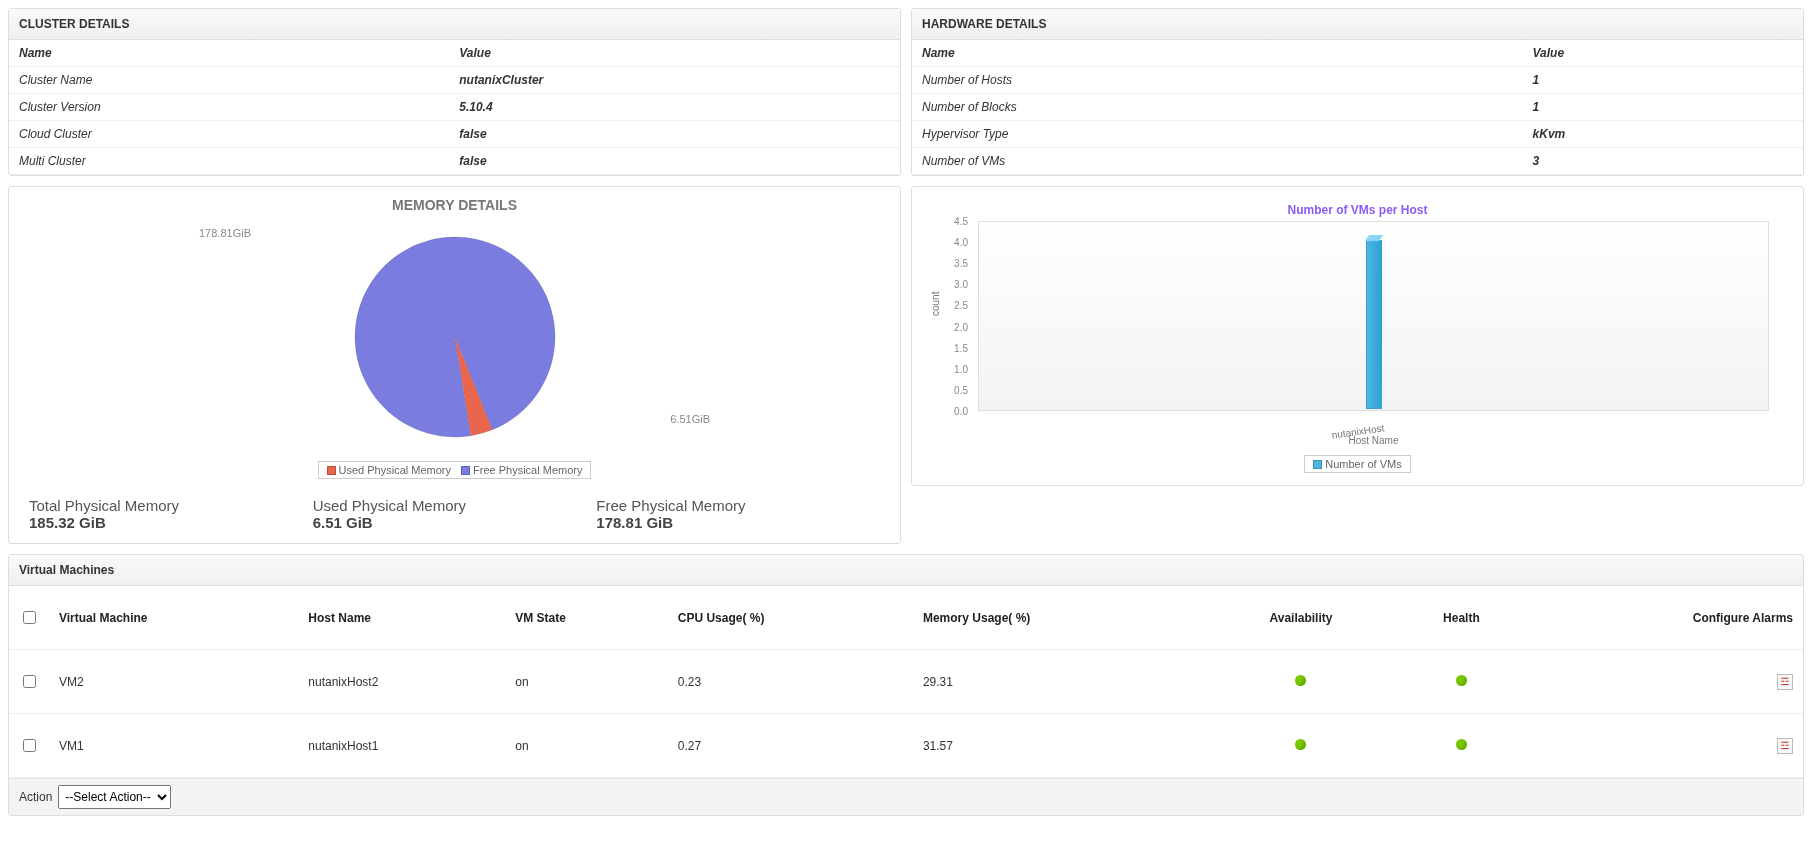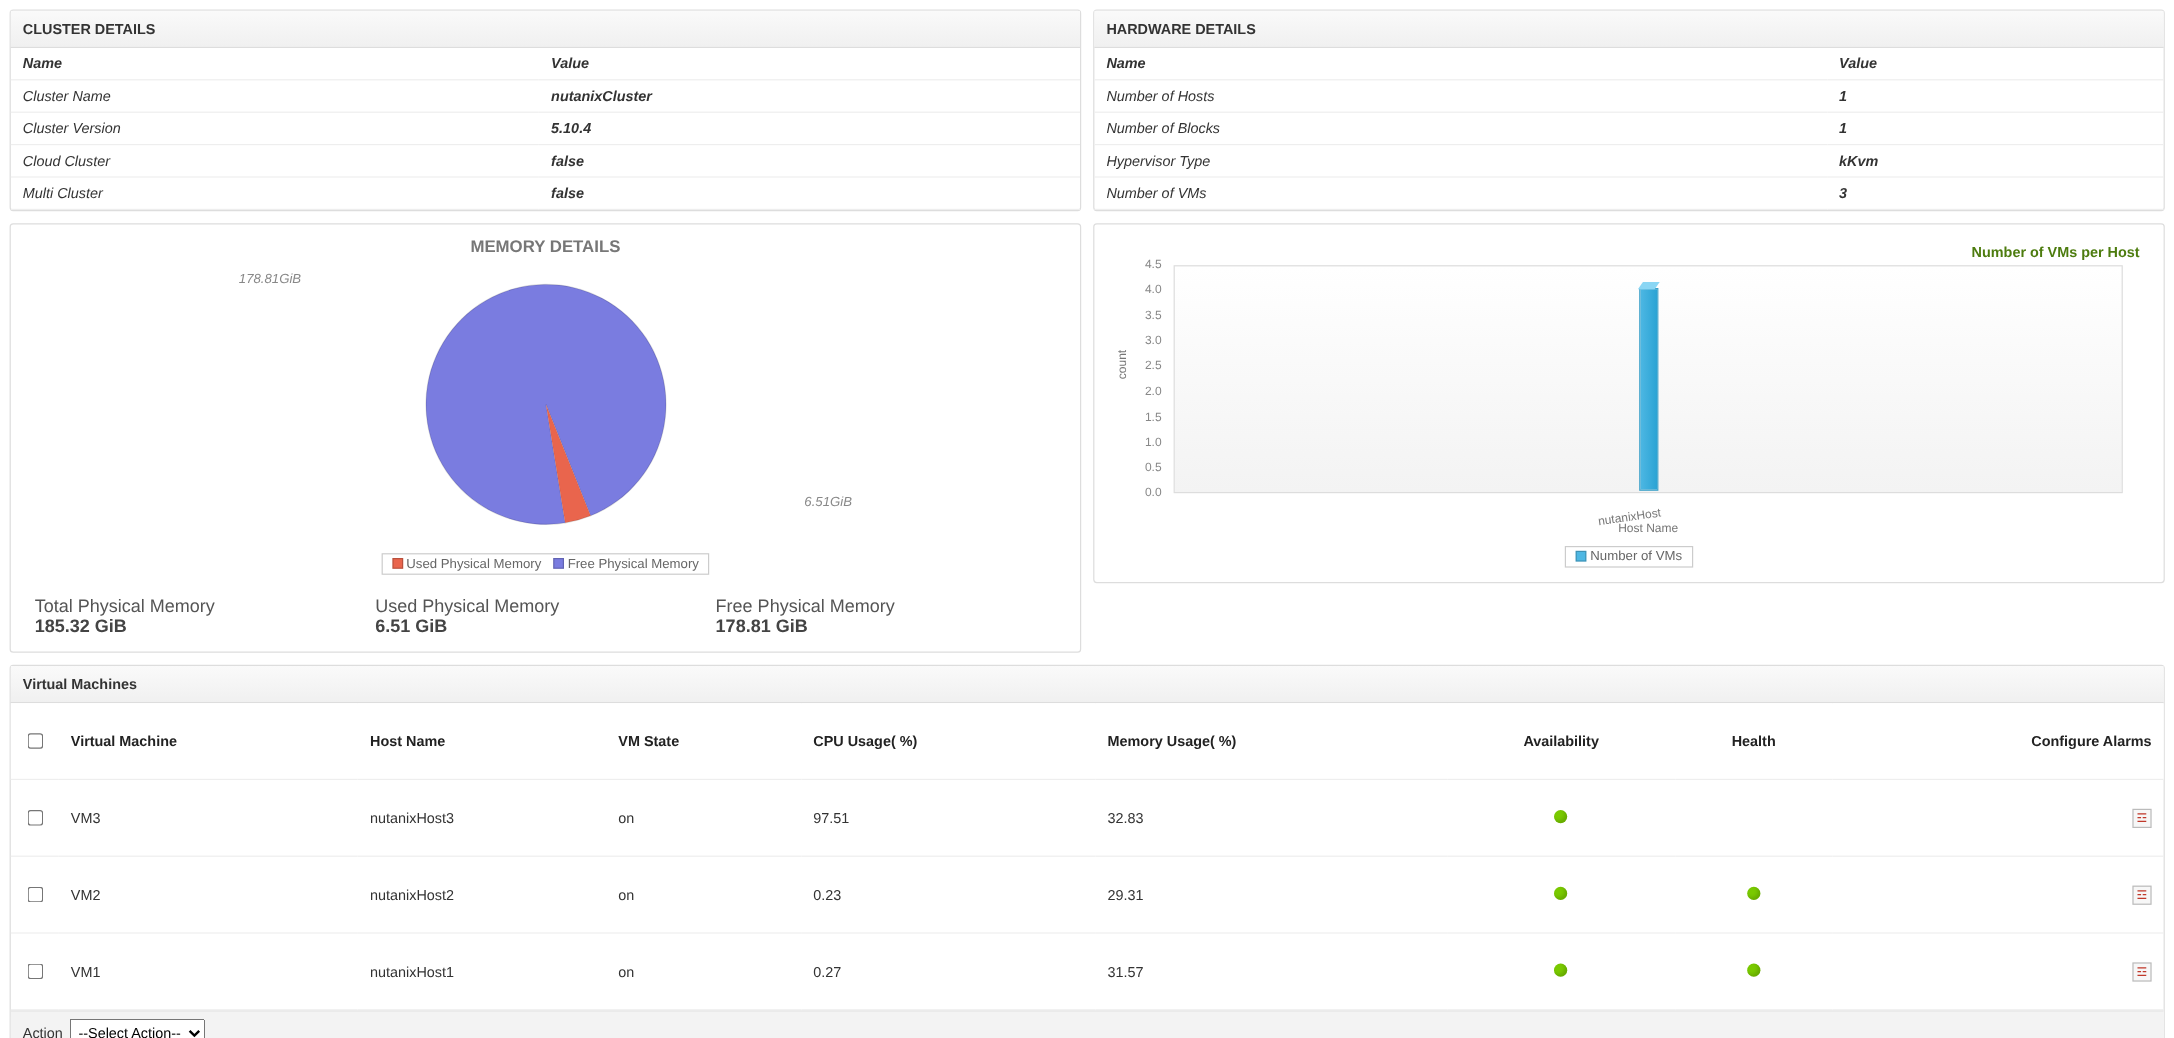--- a/index.html
+++ b/index.html
@@ -56,21 +56,20 @@
     width: 100%;
     height: 240px;
     display: flex;
     align-items: center;
     justify-content: center;
   }
   .pie-label {
     position: absolute;
     color: #888;
     font-size: 11px;
-    font-style: italic;
   }
 
   .legend-box {
     display:flex;
     justify-content:center;
     gap: 4px;
     font-size: 11px;
     color: #666;
     margin-top: 4px;
   }
@@ -95,22 +94,22 @@
     margin-top: 18px;
     font-size: 15px;
     color: #444;
   }
   .mem-summary > div { flex:1; }
   .mem-summary .label { color:#555; }
   .mem-summary .value { font-weight: bold; }
 
   
   .bar-title {
-    text-align:right;
-    color:#4d7c0f;
+    text-align:center;
+    color:#8b5cf6;
     font-weight:bold;
     font-size: 12px;
     margin: 6px 0 4px;
   }
   .bar-area {
     position:relative;
     height: 230px;
     padding-left: 46px;
     padding-right: 14px;
     padding-bottom: 40px;
@@ -371,31 +370,20 @@
         <th>CPU Usage( %)</th>
         <th>Memory Usage( %)</th>
         <th style="text-align:center;">Availability</th>
         <th style="text-align:center;">Health</th>
         <th style="text-align:right;">Configure Alarms</th>
       </tr>
     </thead>
     <tbody id="vm-rows">
         <tr>
           <td><input type="checkbox" style=""></td>
-          <td>VM3</td>
-          <td>nutanixHost3</td>
-          <td>on</td>
-          <td>97.51</td>
-          <td>32.83</td>
-          <td style="text-align:center;"><span class="indicator green"></span></td>
-          <td style="text-align:center;"><span class="empty-ind"></span></td>
-          <td style="text-align:right;"><span class="alarm-icon">☲</span></td>
-        </tr>
-        <tr>
-          <td><input type="checkbox" style=""></td>
           <td>VM2</td>
           <td>nutanixHost2</td>
           <td>on</td>
           <td>0.23</td>
           <td>29.31</td>
           <td style="text-align:center;"><span class="indicator green"></span></td>
           <td style="text-align:center;"><span class="indicator green"></span></td>
           <td style="text-align:right;"><span class="alarm-icon">☲</span></td>
         </tr>
         <tr>

